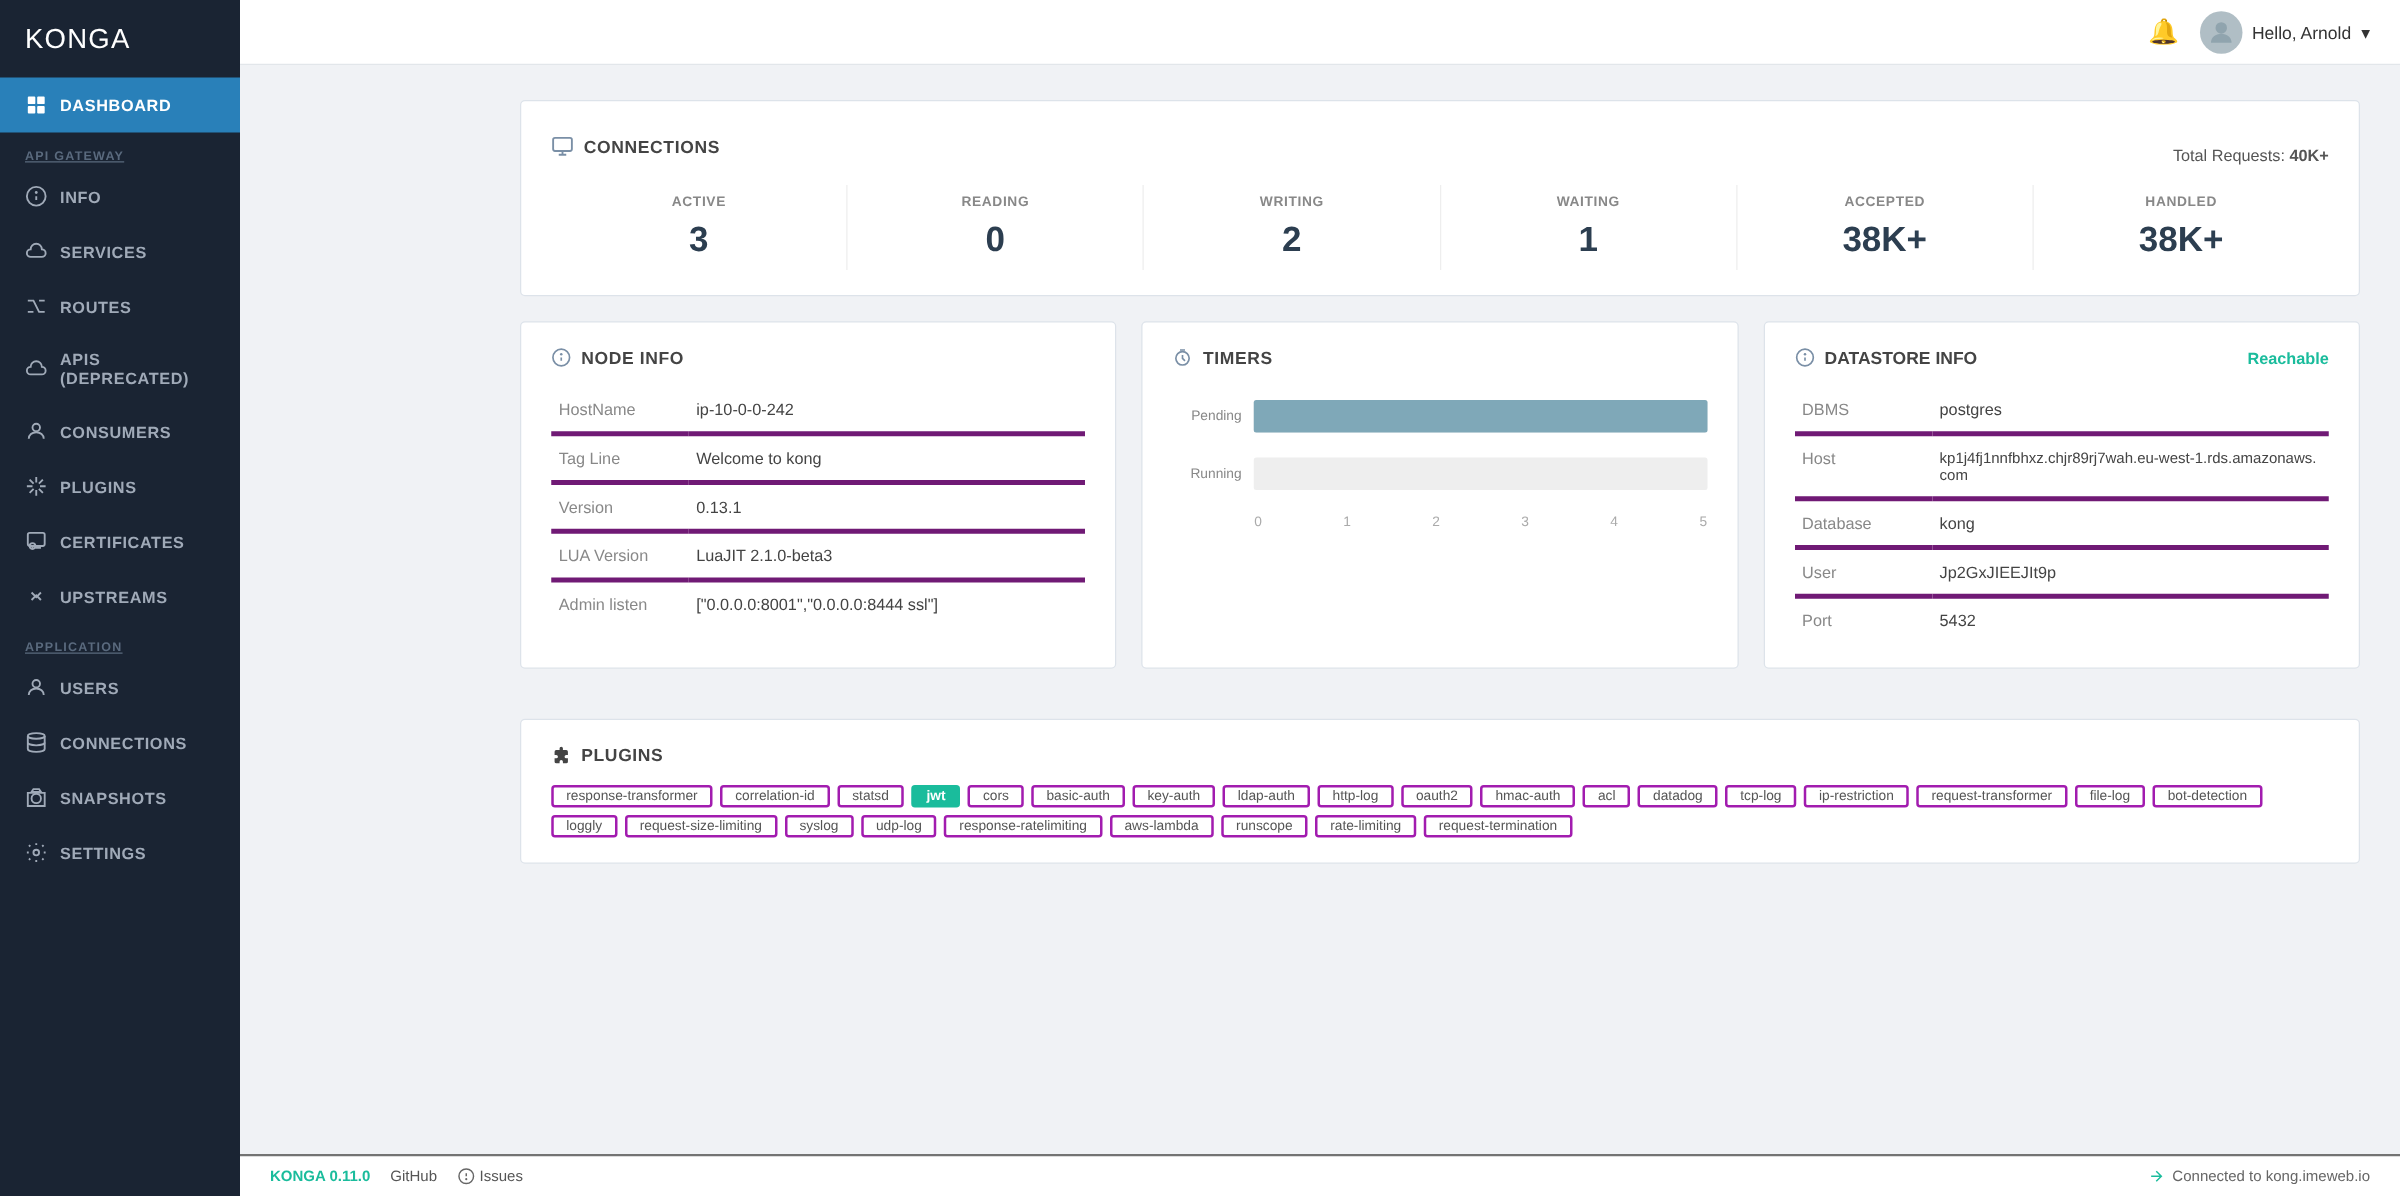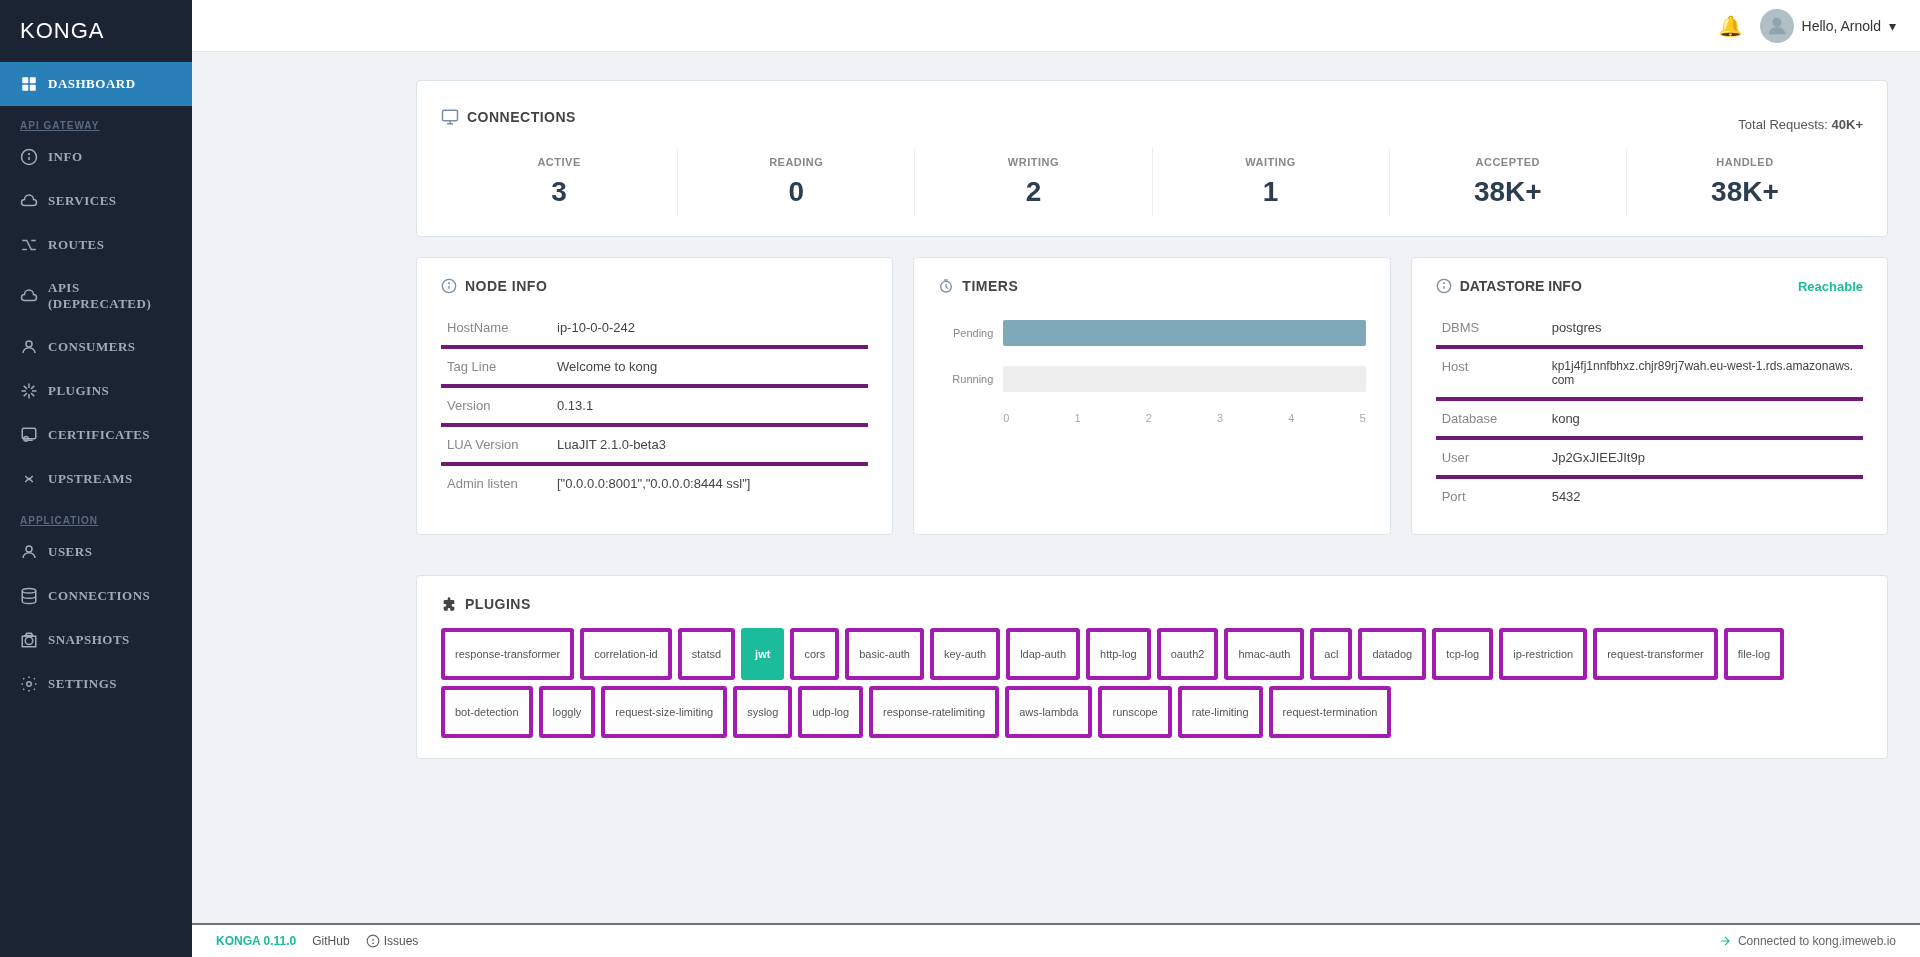--- a/index.html
+++ b/index.html
@@ -32,21 +32,20 @@
       display: flex;
       align-items: center;
       gap: 10px;
       padding: 13px 20px;
       cursor: pointer;
       font-size: 13px;
       font-weight: 600;
       color: #a0aab8;
       letter-spacing: 0.5px;
       transition: background 0.15s;
-      font-family: Liberation Serif, serif;
     }
     .sidebar-section-label {
       padding: 14px 20px 4px 20px;
       font-size: 10px;
       font-weight: 700;
       color: #5a6a7e;
       letter-spacing: 1px;
       text-transform: uppercase;
       text-decoration: underline;
     }
@@ -246,22 +245,22 @@
     }
 
     
     .plugins-tags {
       display: flex;
       flex-wrap: wrap;
       gap: 6px;
     }
     .plugin-tag {
       display: inline-block;
-      padding: 16px 10px;
-      border: 4px solid #a21caf;
+      padding: 1px 10px;
+      border: 2px solid #a21caf;
       border-radius: 3px;
       font-size: 11px;
       color: #555;
       background: #fff;
     }
     .plugin-tag-active {
       background: #1abc9c;
       border-color: #1abc9c;
       color: #fff;
       font-weight: 700;

